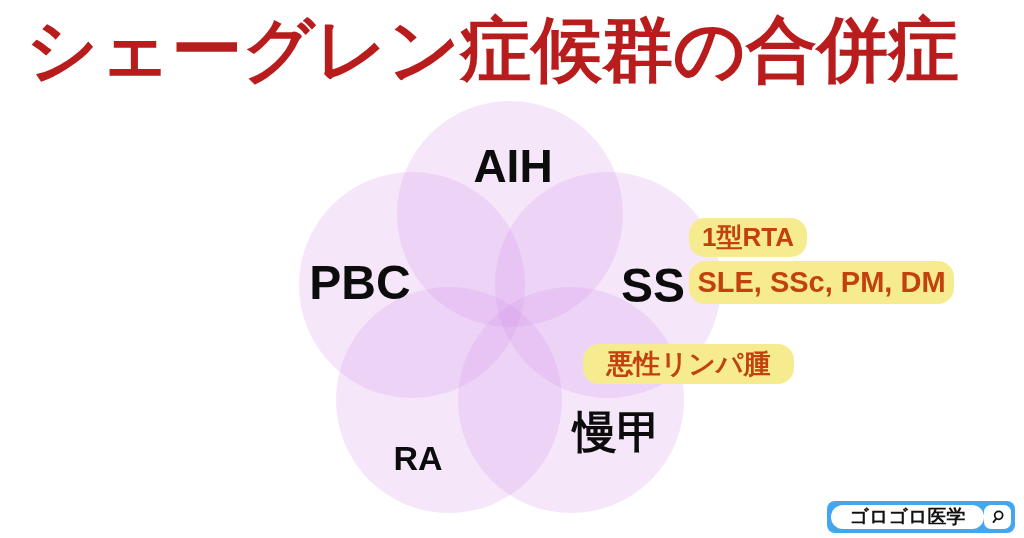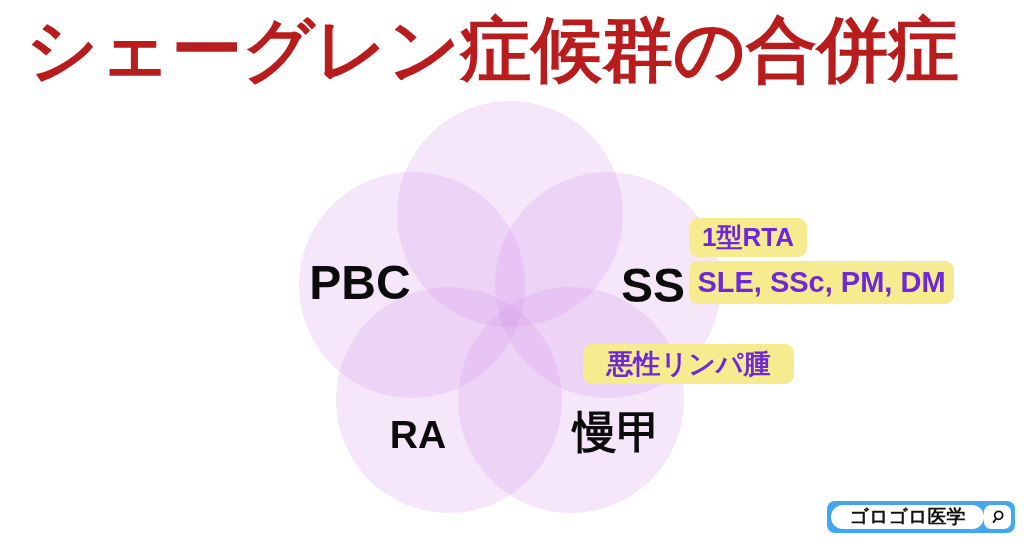--- a/index.html
+++ b/index.html
@@ -46,33 +46,33 @@
   .petal-label {
     position: absolute;
     transform: translate(-50%, -50%);
     font-weight: 800;
     color: #0c0c0c;
     white-space: nowrap;
   }
   .label-aih { left: 513px; top: 166px; font-size: 46px; }
   .label-pbc { left: 360px; top: 282px; font-size: 48px; }
   .label-ss  { left: 653px; top: 285px; font-size: 48px; }
-  .label-ra  { left: 418px; top: 435px; font-size: 39px; }
+  .label-ra  { left: 418px; top: 458px; font-size: 34px; }
   .label-man { left: 617px; top: 432px; font-size: 44px; }
 
   
   .tag {
     position: absolute;
     display: flex;
     align-items: center;
     justify-content: center;
     background: #f6ec8f;
-    border-radius: 9px;
+    border-radius: 16px;
     font-weight: 700;
-    color: #6d28d9;
+    color: #c2410c;
     white-space: nowrap;
     box-sizing: border-box;
   }
   .tag-rta { left: 689px; top: 218px; width: 118px; height: 39px; font-size: 26px; }
   .tag-sle { left: 689px; top: 261px; width: 265px; height: 43px; font-size: 29px; }
   .tag-lym { left: 583px; top: 344px; width: 211px; height: 40px; font-size: 27px; }
 
   
   .brand {
     position: absolute;
@@ -118,20 +118,21 @@
   <h1 class="title">シェーグレン症候群の合併症</h1>
 
   <div class="flower">
     <div class="petal petal-aih"></div>
     <div class="petal petal-pbc"></div>
     <div class="petal petal-ss"></div>
     <div class="petal petal-ra"></div>
     <div class="petal petal-man"></div>
   </div>
 
+  <div class="petal-label label-aih">AIH</div>
   <div class="petal-label label-pbc">PBC</div>
   <div class="petal-label label-ss">SS</div>
   <div class="petal-label label-ra">RA</div>
   <div class="petal-label label-man">慢甲</div>
 
   <div class="tag tag-rta">1型RTA</div>
   <div class="tag tag-sle">SLE, SSc, PM, DM</div>
   <div class="tag tag-lym">悪性リンパ腫</div>
 
   <div class="brand">

